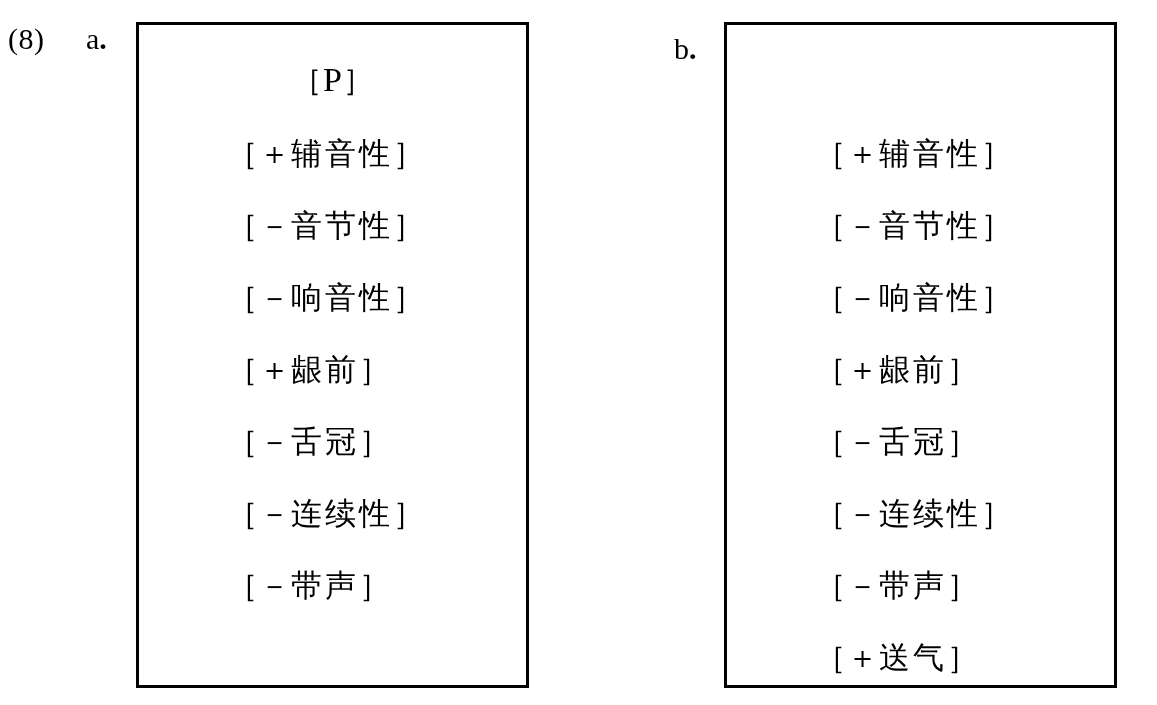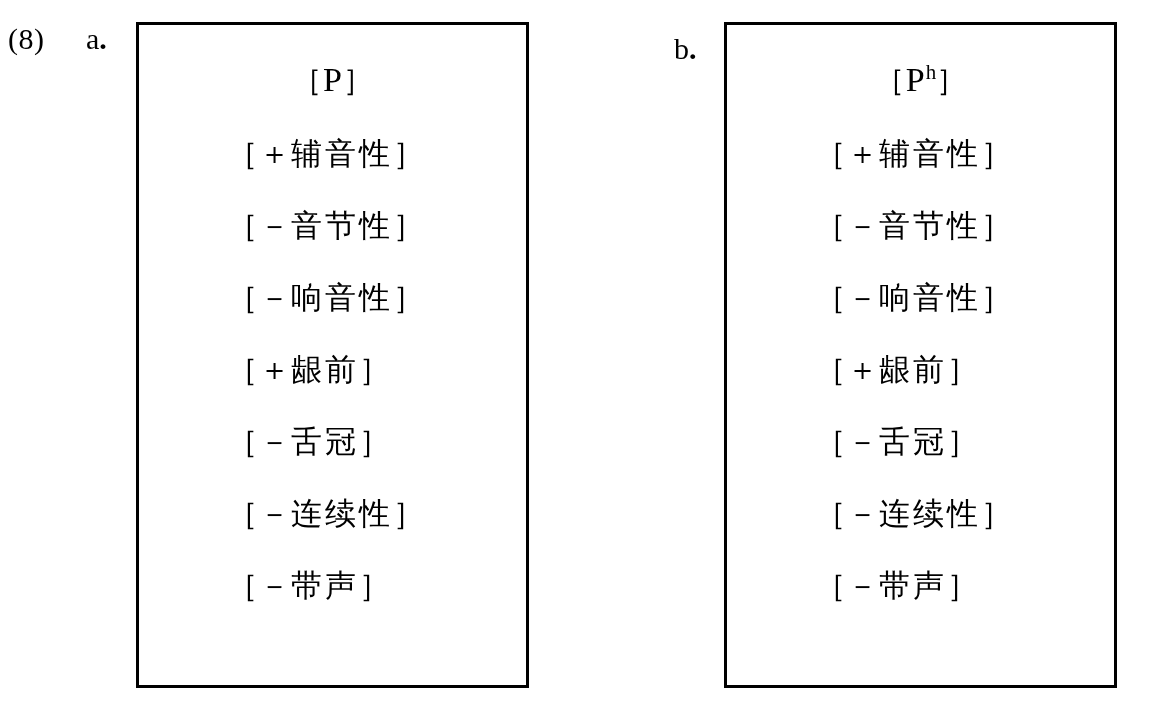--- a/index.html
+++ b/index.html
@@ -164,28 +164,26 @@
         <div class="feature-row"><span class="brk">［</span><span class="sign">＋</span><span class="fname">龈前</span><span class="brk">］</span></div>
         <div class="feature-row"><span class="brk">［</span><span class="sign">－</span><span class="fname">舌冠</span><span class="brk">］</span></div>
         <div class="feature-row"><span class="brk">［</span><span class="sign">－</span><span class="fname">连续性</span><span class="brk">］</span></div>
         <div class="feature-row"><span class="brk">［</span><span class="sign">－</span><span class="fname">带声</span><span class="brk">］</span></div>
       </div>
     </div>
   </div>
 
   <div class="matrix-box" id="matrix-b">
     <div class="matrix-inner">
-      <div class="segment-header">
-        <span class="brk">［</span><span class="sym">P</span><span class="sup">h</span><span class="brk">］</span>
-      </div>
       <div class="feature-list">
         <div class="feature-row"><span class="brk">［</span><span class="sign">＋</span><span class="fname">辅音性</span><span class="brk">］</span></div>
         <div class="feature-row"><span class="brk">［</span><span class="sign">－</span><span class="fname">音节性</span><span class="brk">］</span></div>
         <div class="feature-row"><span class="brk">［</span><span class="sign">－</span><span class="fname">响音性</span><span class="brk">］</span></div>
         <div class="feature-row"><span class="brk">［</span><span class="sign">＋</span><span class="fname">龈前</span><span class="brk">］</span></div>
         <div class="feature-row"><span class="brk">［</span><span class="sign">－</span><span class="fname">舌冠</span><span class="brk">］</span></div>
         <div class="feature-row"><span class="brk">［</span><span class="sign">－</span><span class="fname">连续性</span><span class="brk">］</span></div>
         <div class="feature-row"><span class="brk">［</span><span class="sign">－</span><span class="fname">带声</span><span class="brk">］</span></div>
+        <div class="feature-row"><span class="brk">［</span><span class="sign">＋</span><span class="fname">送气</span><span class="brk">］</span></div>
       </div>
     </div>
   </div>
 
 </div>
 
 </body></html>

